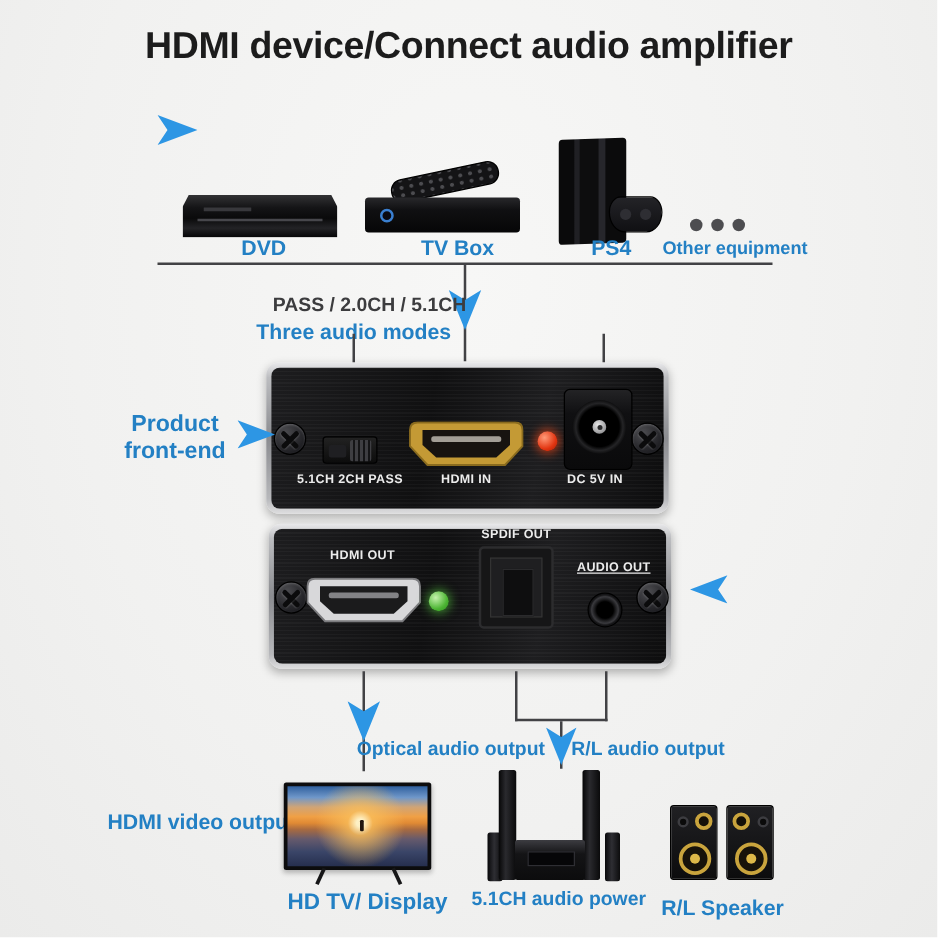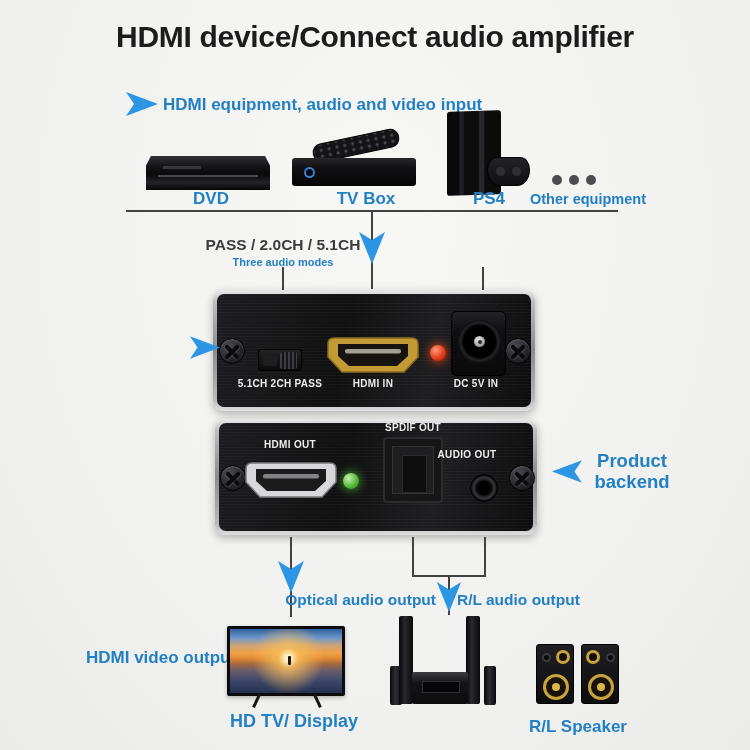--- a/index.html
+++ b/index.html
@@ -48,22 +48,22 @@
   .pad::before,.pad::after { content:""; position:absolute; top:9px; width:9px; height:9px;
     border-radius:50%; background:#2e2e33; }
   .pad::before { left:8px; } .pad::after { right:8px; }
   .dot { position:absolute; width:10px; height:10px; border-radius:50%; background:#4d4d50; top:175px; }
 
   .dev-label { font-size:17px; }
   .dev-label-sm { font-size:14.5px;text-align:right; }
 
   
   .modes-block { width:180px; text-align:center; }
-  .modes-title { font-size:15.5px; }
-  .modes-sub { font-size:11px; margin-top:2px; }
+  .modes-title { font-size:15.5px;text-align:right; }
+  .modes-sub { font-size:17px; margin-top:2px; }
 
   
   .panel { position:absolute; border-radius:10px;
     background:linear-gradient(180deg,#e9e9eb 0%,#bcbdc0 10%,#8b8c90 50%,#b7b8bb 90%,#dededf 100%);
     box-shadow:0 3px 8px rgba(0,0,0,.28); }
   .face { position:absolute; inset:4px; border-radius:7px;
     background:
       repeating-linear-gradient(180deg, rgba(255,255,255,.03) 0 1px, rgba(0,0,0,0) 1px 3px),
       linear-gradient(100deg,#1d1d1f 0%,#101011 40%,#1e1e20 68%,#0d0d0e 100%); }
   .pf-label { position:absolute; color:#ececec; font-weight:bold; font-size:10px;
@@ -158,21 +158,20 @@
 
 <div class="canvas">
 
   <div class="abs title">HDMI device/Connect audio amplifier</div>
 
   <div class="abs arrow" style="left:126px; top:92px;">
     <svg width="32" height="24" viewBox="0 0 32 24">
         <polygon points="0,0 32,12 0,24 8,12"></polygon>
       </svg>
   </div>
-  <div class="abs blue" style="left:163px; top:95px; font-size:17px;">HDMI equipment, audio and video input</div>
 
   <div class="abs dvd"></div>
   <div class="abs remote"></div>
   <div class="abs tvbox">
     <div class="tvbox-logo"></div>
   </div>
   <div class="abs ps4"></div>
   <div class="abs pad"></div>
   <div class="dot" style="left:552px;"></div>
   <div class="dot" style="left:569px;"></div>
@@ -214,20 +213,21 @@
     <div class="dcjack" style="left:238px; top:21px;">
       <div class="hole">
           <div class="pin"></div>
         </div>
     </div>
     <div class="pf-label" style="left:17px; top:88px;">5.1CH 2CH PASS</div>
     <div class="pf-label" style="left:110px; top:88px;">HDMI IN</div>
     <div class="pf-label" style="left:213px; top:88px;">DC 5V IN</div>
   </div>
 
+  <div class="abs blue ctr" style="left:92px; top:328px; width:96px; font-size:18.5px; line-height:21px;">Product front-end</div>
   <div class="abs arrow" style="left:190px; top:336px;">
     <svg width="30" height="23" viewBox="0 0 32 24">
         <polygon points="0,0 32,12 0,24 8,12"></polygon>
       </svg>
   </div>
 
   <div class="panel" style="left:215px; top:419px; width:322px; height:116px;">
     <div class="face"></div>
     <div class="screw" style="left:5px; top:46px;"></div>
     <div class="screw" style="left:294px; top:46px;"></div>
@@ -235,30 +235,29 @@
     <div class="abs hdmi" style="left:30px; top:43px;">
       <svg width="92" height="38" viewBox="0 0 92 38">
         <path d="M7,1 H85 Q91,1 91,7 V20 L77,35 H15 L1,20 V7 Q1,1 7,1 Z" fill="#d8d8da" stroke="#7b7b7e" stroke-width="1.5"></path>
         <path d="M11,7 H81 V19 L70,29 H22 L11,19 Z" fill="#1b1b1c"></path>
         <rect x="18" y="12" width="56" height="4.5" rx="2" fill="#8f8f92" opacity="0.9"></rect>
       </svg>
     </div>
     <div class="led led-green" style="left:128px; top:54px;"></div>
     <div class="pf-label" style="left:148px; top:3px;">SPDIF OUT</div>
     <div class="spdif" style="left:168px; top:18px;"></div>
-    <div class="pf-label" style="left:200px; top:30px; width:104px;">AUDIO OUT</div>
+    <div class="pf-label" style="left:224px; top:30px; width:104px;text-decoration:underline;">AUDIO OUT</div>
     <div class="ajack" style="left:255px; top:55px;"></div>
   </div>
 
   <div class="abs arrow" style="left:552px; top:460px;">
     <svg width="30" height="23" viewBox="0 0 32 24">
         <polygon points="32,0 0,12 32,24 24,12"></polygon>
       </svg>
   </div>
-  <div class="abs blue ctr" style="left:584px; top:450px; width:96px; font-size:18.5px; line-height:21px;">Product backend</div>
 
   <div class="line" style="left:290px; top:537px; width:2px; height:80px;"></div>
   <div class="abs arrow" style="left:278px; top:560px;">
     <svg width="26" height="34" viewBox="0 0 26 32">
         <polygon points="0,0 13,8 26,0 13,32"></polygon>
       </svg>
   </div>
   <div class="line" style="left:412px; top:537px; width:2px; height:40px;"></div>
   <div class="line" style="left:484px; top:537px; width:2px; height:40px;"></div>
   <div class="line" style="left:412px; top:575px; width:74px; height:2px;"></div>
@@ -282,20 +281,21 @@
   <div class="abs blue ctr bot-label" style="left:224px; top:711px; width:140px; font-size:18px;text-align:center;">HD TV/ Display</div>
 
   <div class="abs amp">
     <div class="amp-short" style="left:2px;"></div>
     <div class="amp-short" style="left:96px;"></div>
     <div class="amp-tall" style="left:11px; top:0;"></div>
     <div class="amp-tall" style="left:78px; top:0;"></div>
     <div class="amp-recv"></div>
   </div>
   <div class="abs blue ctr amp-label" style="left:377px; top:711px; width:140px;">
+    <span style="display:block;">5.1CH audio power</span>
   </div>
 
   <div class="spk" style="left:536px; top:644px;">
     <div class="port" style="left:5px; top:8px;"></div>
     <div class="tweet" style="left:19px; top:5px;"></div>
     <div class="woofer"></div>
   </div>
   <div class="spk" style="left:581px; top:644px;">
     <div class="tweet" style="left:4px; top:5px;"></div>
     <div class="port" style="left:24px; top:8px;"></div>

